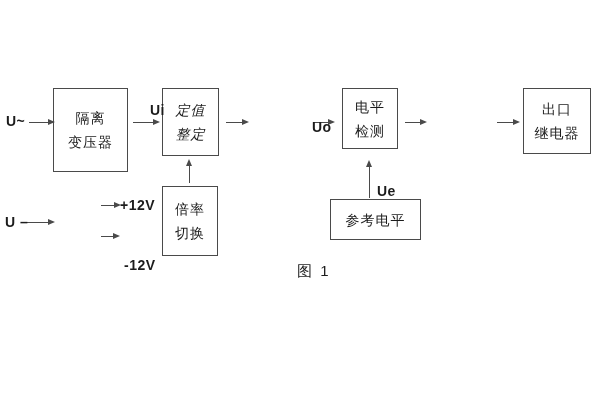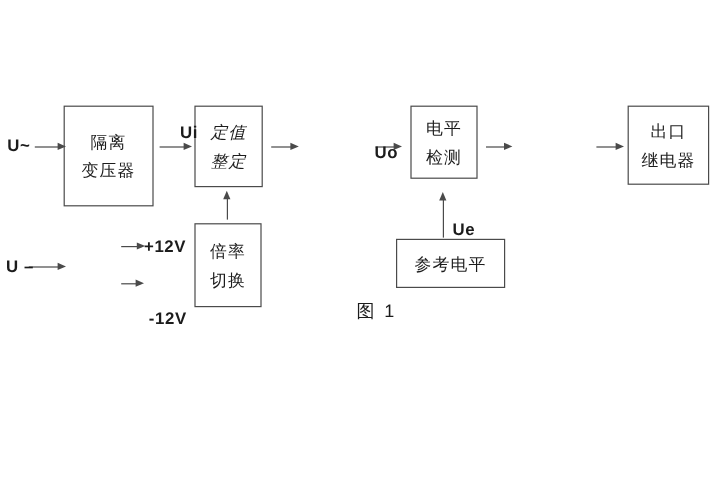--- a/index.html
+++ b/index.html
@@ -107,15 +107,15 @@
   <div class="arr-u" style="left:369px;top:163px;height:35px;"></div>
 
   <span class="sig" style="left:6px;top:114px;">U~</span>
   <span class="sig" style="left:5px;top:215px;">U –</span>
   <span class="sig" style="left:150px;top:103px;">Ui</span>
   <span class="sig" style="left:312px;top:120px;">Uo</span>
   <span class="sig" style="left:377px;top:184px;">Ue</span>
   <span class="sig" style="left:120px;top:198px;text-align:center;">+12V</span>
   <span class="sig" style="left:124px;top:230px;margin-top:28px;">-12V</span>
 
-  <span class="caption" style="left:297px;top:252px;">图 1</span>
+  <span class="caption" style="left:297px;top:263px;">图 1</span>
 
 </div>
 
 </body></html>

